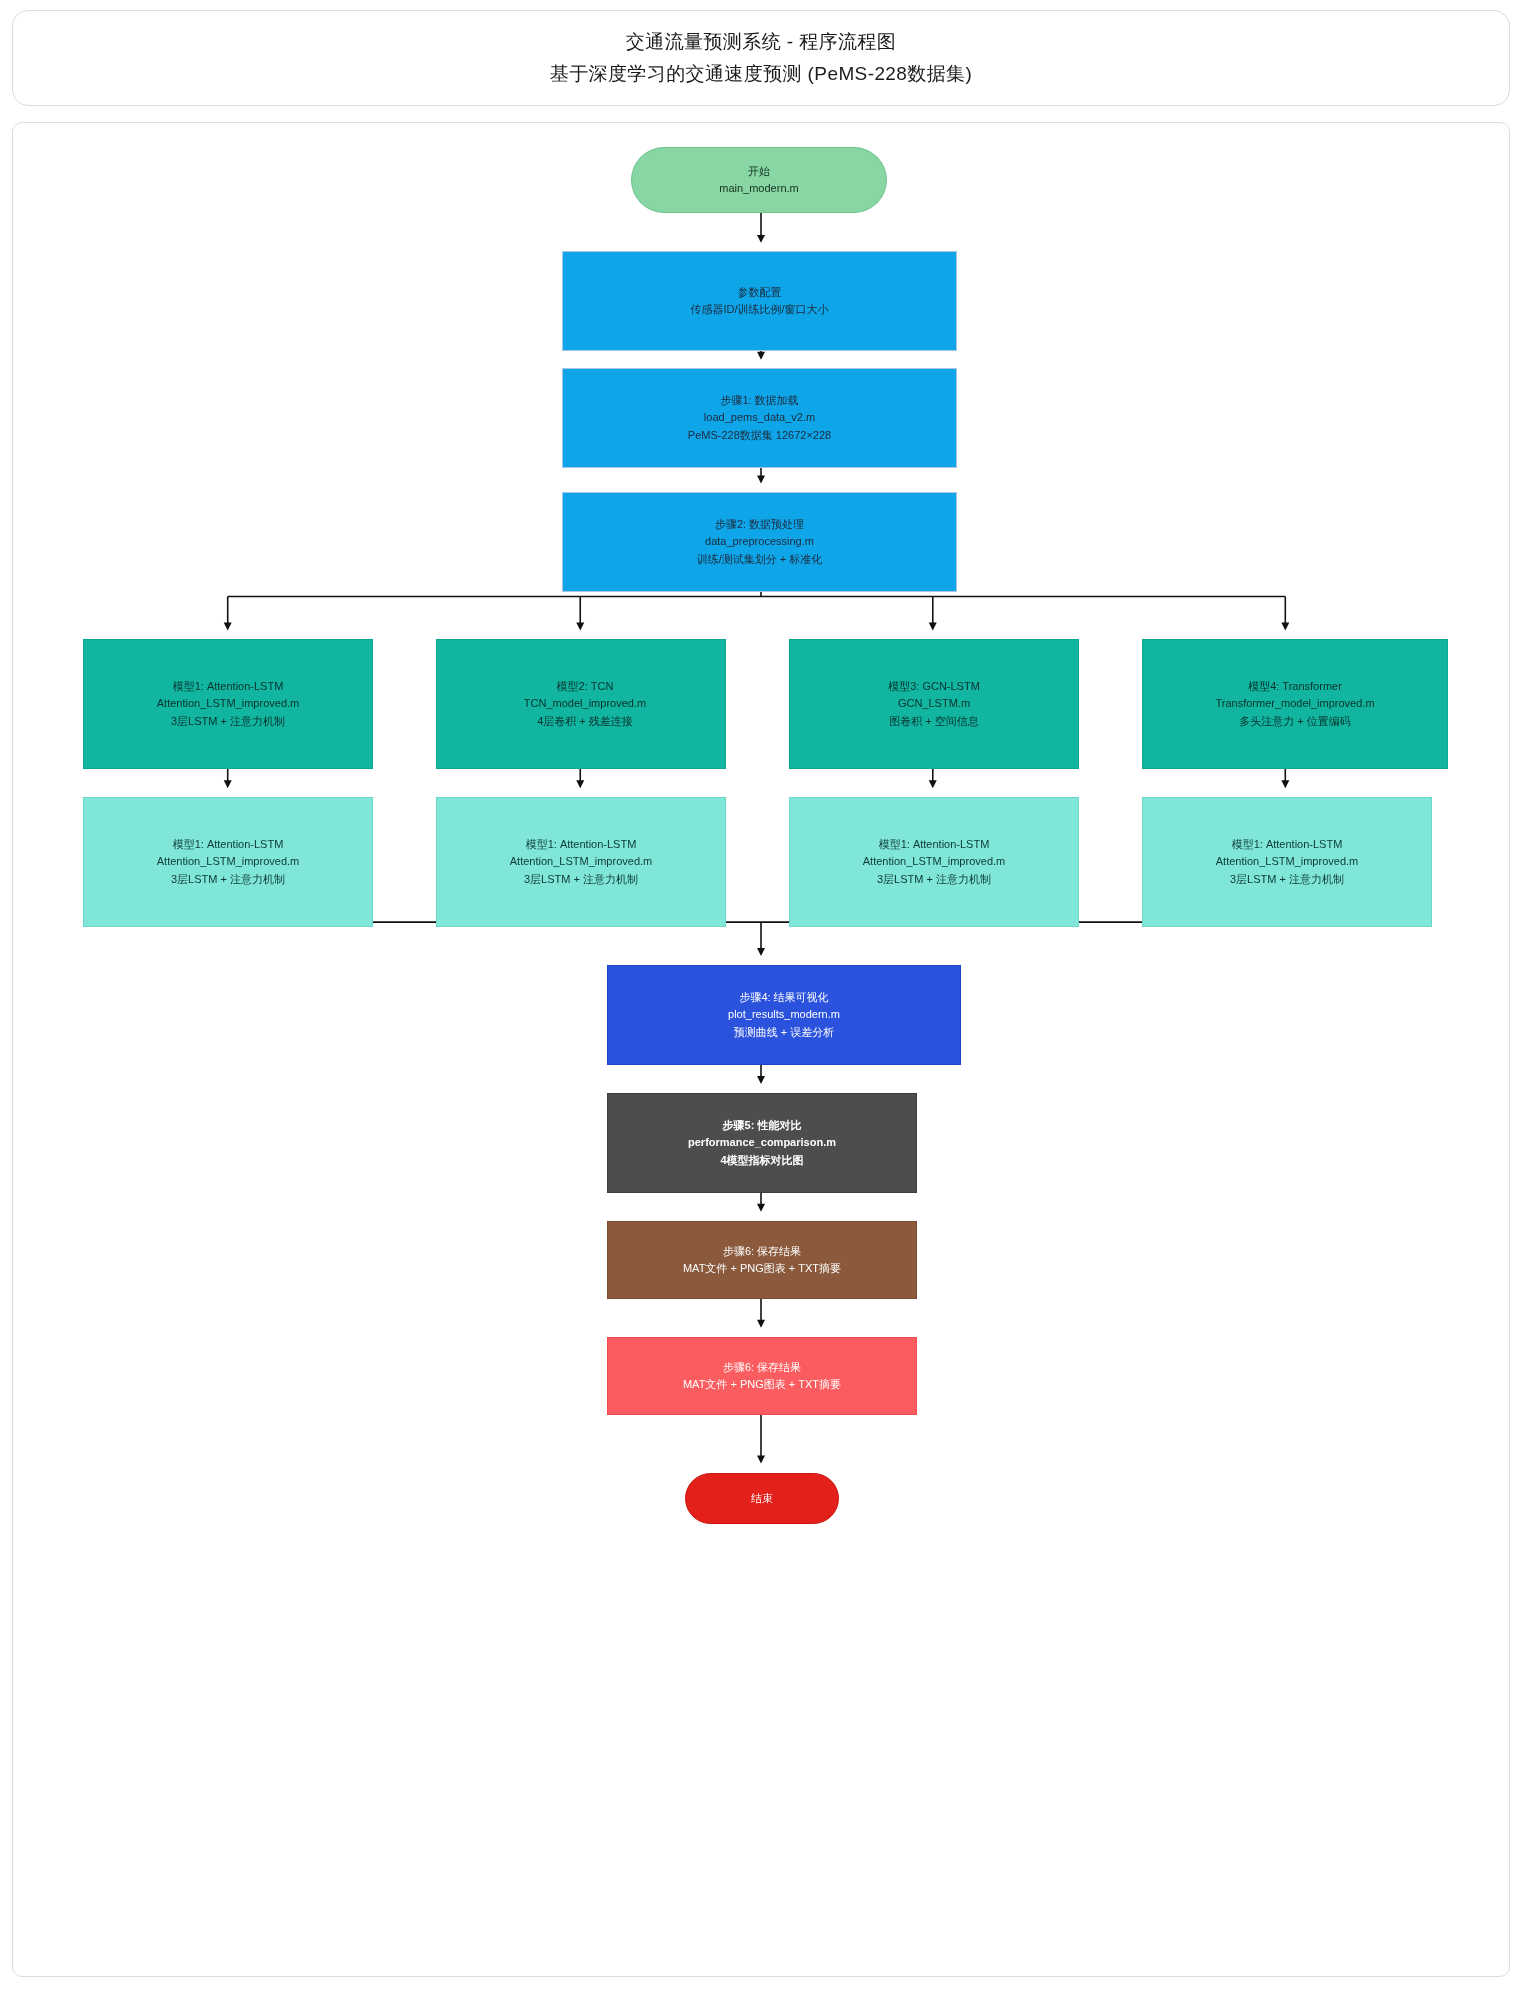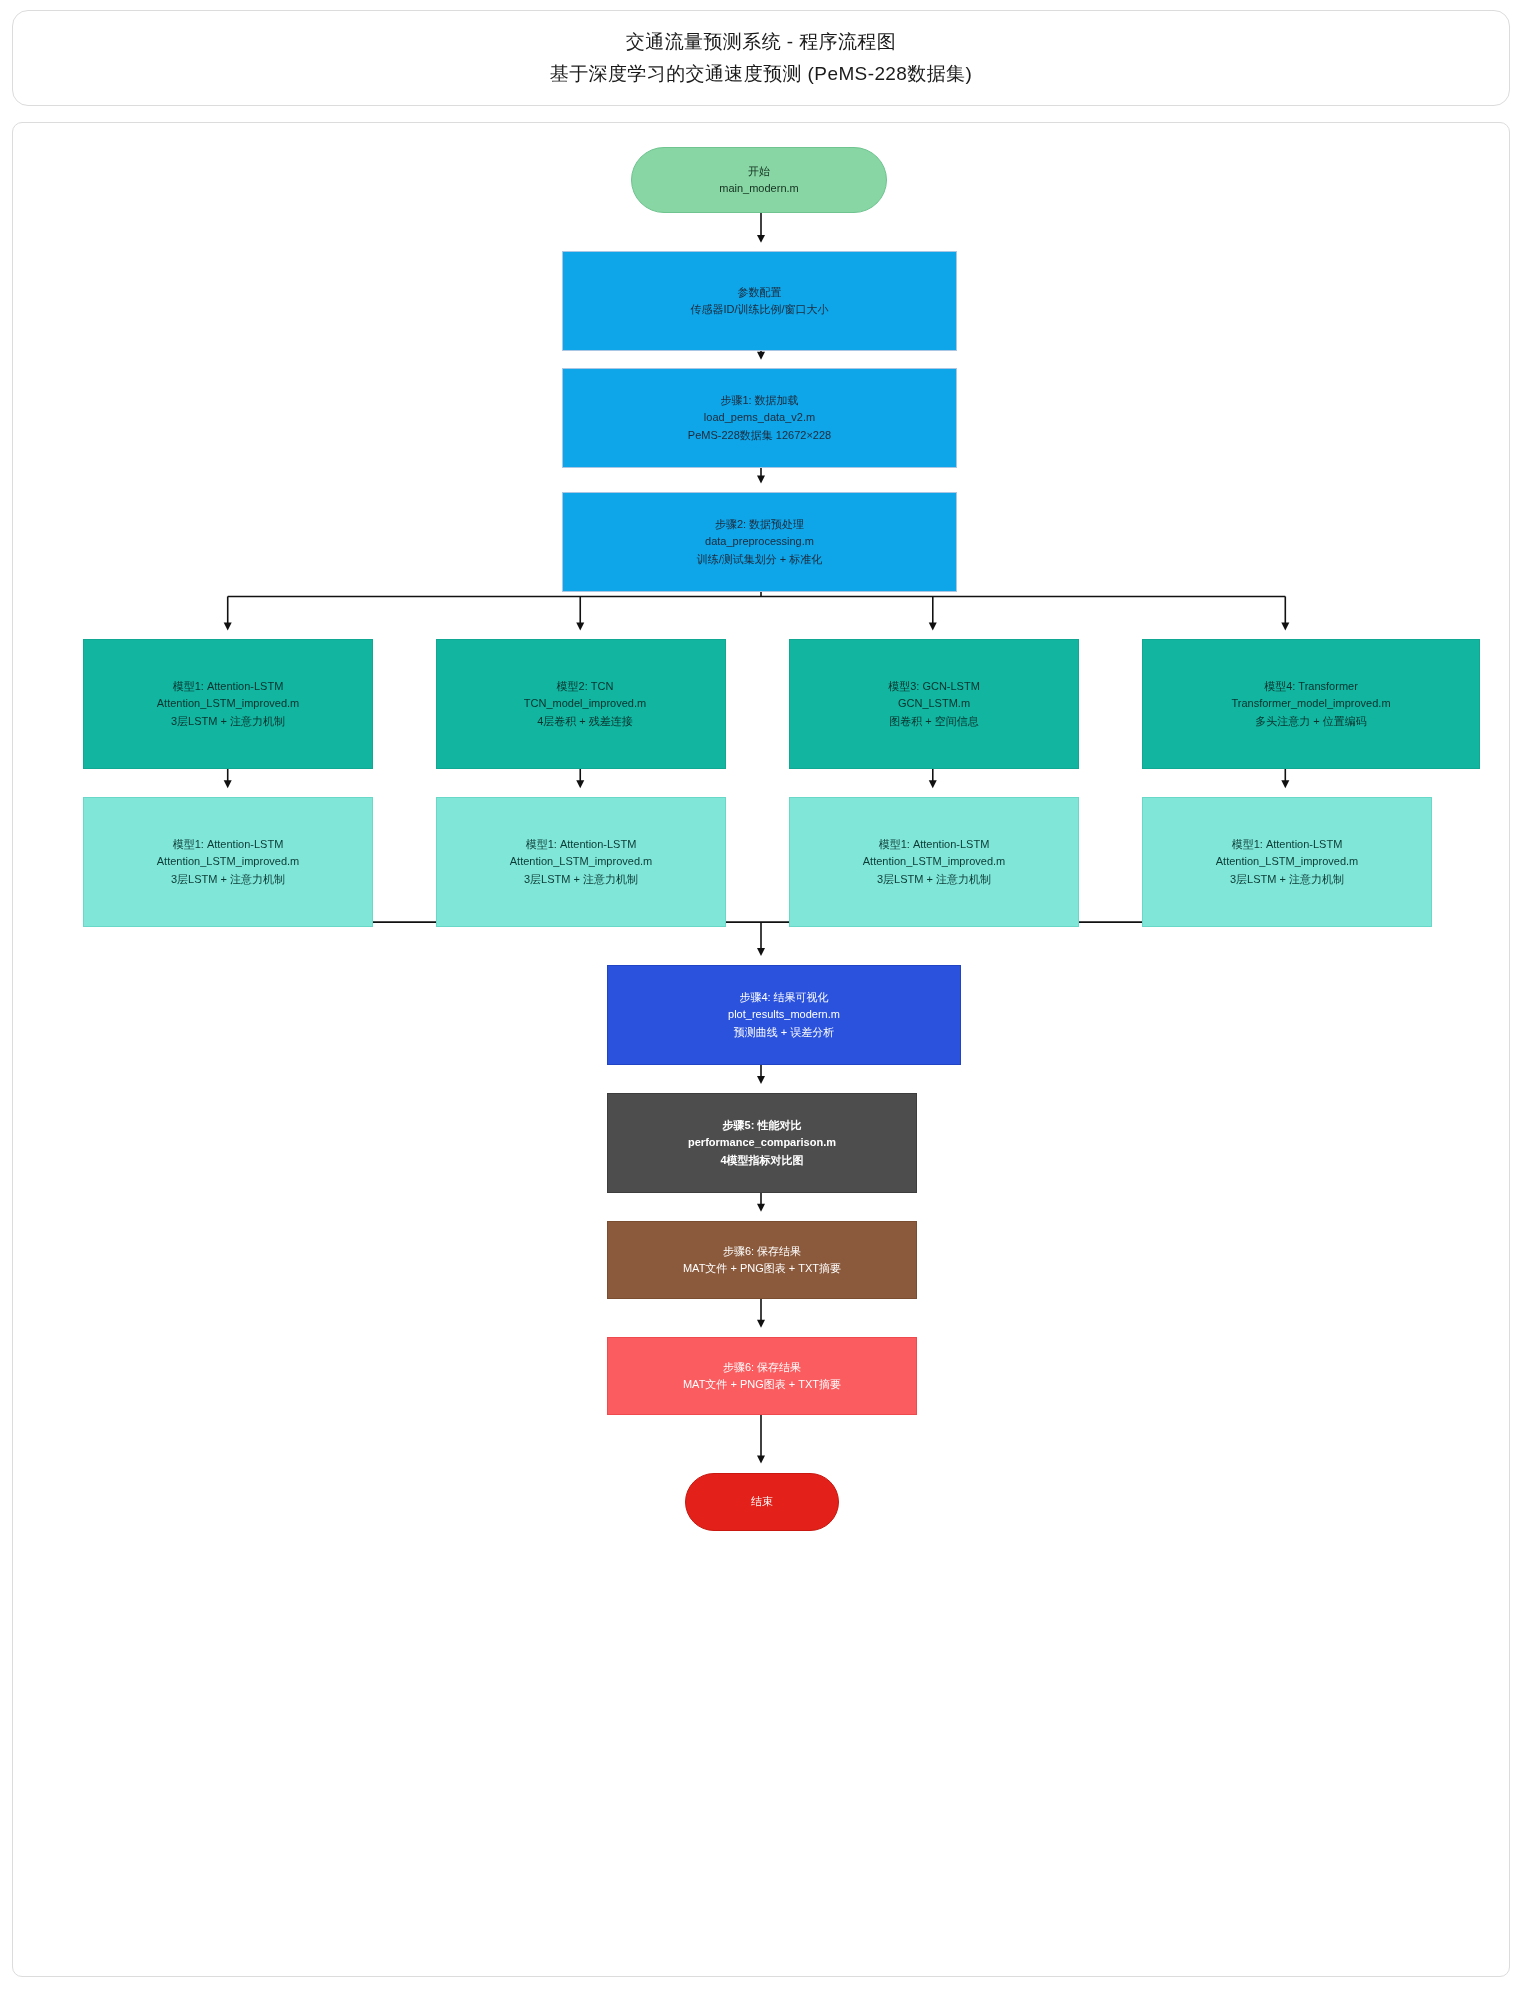--- a/index.html
+++ b/index.html
@@ -176,21 +176,21 @@
       <div class="node n-teal" style="left:423px; top:516px; width:290px; height:130px;padding-left:8px;">
         <span class="ln">模型2: TCN</span>
         <span class="ln">TCN_model_improved.m</span>
         <span class="ln">4层卷积 + 残差连接</span>
       </div>
       <div class="node n-teal" style="left:776px; top:516px; width:290px; height:130px;">
         <span class="ln">模型3: GCN-LSTM</span>
         <span class="ln">GCN_LSTM.m</span>
         <span class="ln">图卷积 + 空间信息</span>
       </div>
-      <div class="node n-teal" style="left:1129px; top:516px; width:338px; height:130px;">
+      <div class="node n-teal" style="left:1129px; top:516px; width:306px; height:130px;">
         <span class="ln">模型4: Transformer</span>
         <span class="ln">Transformer_model_improved.m</span>
         <span class="ln">多头注意力 + 位置编码</span>
       </div>
 
       <div class="node n-teal-lite" style="left:70px; top:674px; width:290px; height:130px;">
         <span class="ln">模型1: Attention-LSTM</span>
         <span class="ln">Attention_LSTM_improved.m</span>
         <span class="ln">3层LSTM + 注意力机制</span>
       </div>
@@ -225,19 +225,19 @@
       <div class="node n-brown" style="left:594px; top:1098px; width:310px; height:78px;">
         <span class="ln">步骤6: 保存结果</span>
         <span class="ln">MAT文件 + PNG图表 + TXT摘要</span>
       </div>
 
       <div class="node n-red" style="left:594px; top:1214px; width:310px; height:78px;">
         <span class="ln">步骤6: 保存结果</span>
         <span class="ln">MAT文件 + PNG图表 + TXT摘要</span>
       </div>
 
-      <div class="node n-end" style="left:672px; top:1350px; width:154px; height:58px;">
+      <div class="node n-end" style="left:672px; top:1350px; width:154px; height:51px;">
         <span class="ln">结束</span>
       </div>
 
     </div>
   </div>
 </div>
 
 </body></html>

